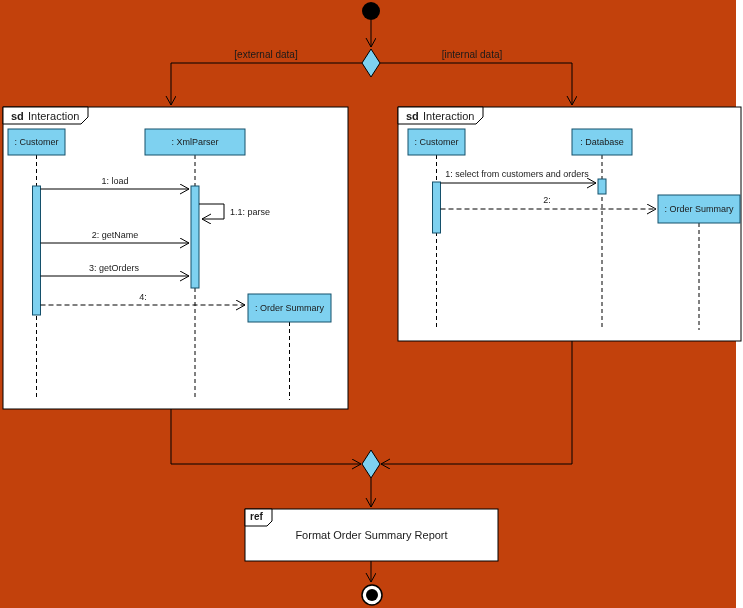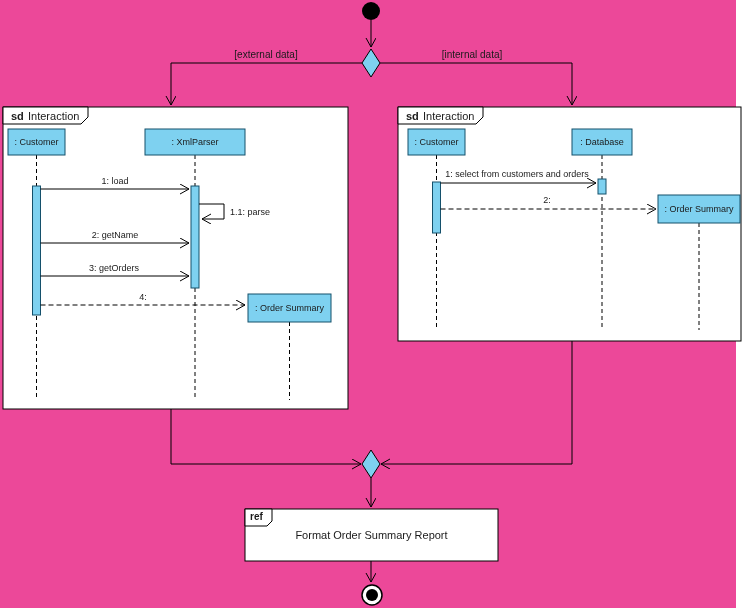--- a/index.html
+++ b/index.html
@@ -1,20 +1,20 @@
 <!DOCTYPE html>
 <html><head>
 <meta charset="utf-8">
 <style>
   html, body { margin: 0; padding: 0; background: #ffffff; }
   .canvas {
     position: relative;
     width: 736px;
     height: 608px;
-    background: #ec4899;
+    background: #c2410c;
     font-family: "Liberation Sans", sans-serif;
   }
   svg text {
     font-family: "Liberation Sans", sans-serif;
     font-size: 9px;
     fill: #1a1a1a;
   }
   svg .t10 { font-size: 10px; }
   svg .t11 { font-size: 11px; }
   svg .bold { font-weight: bold; }

